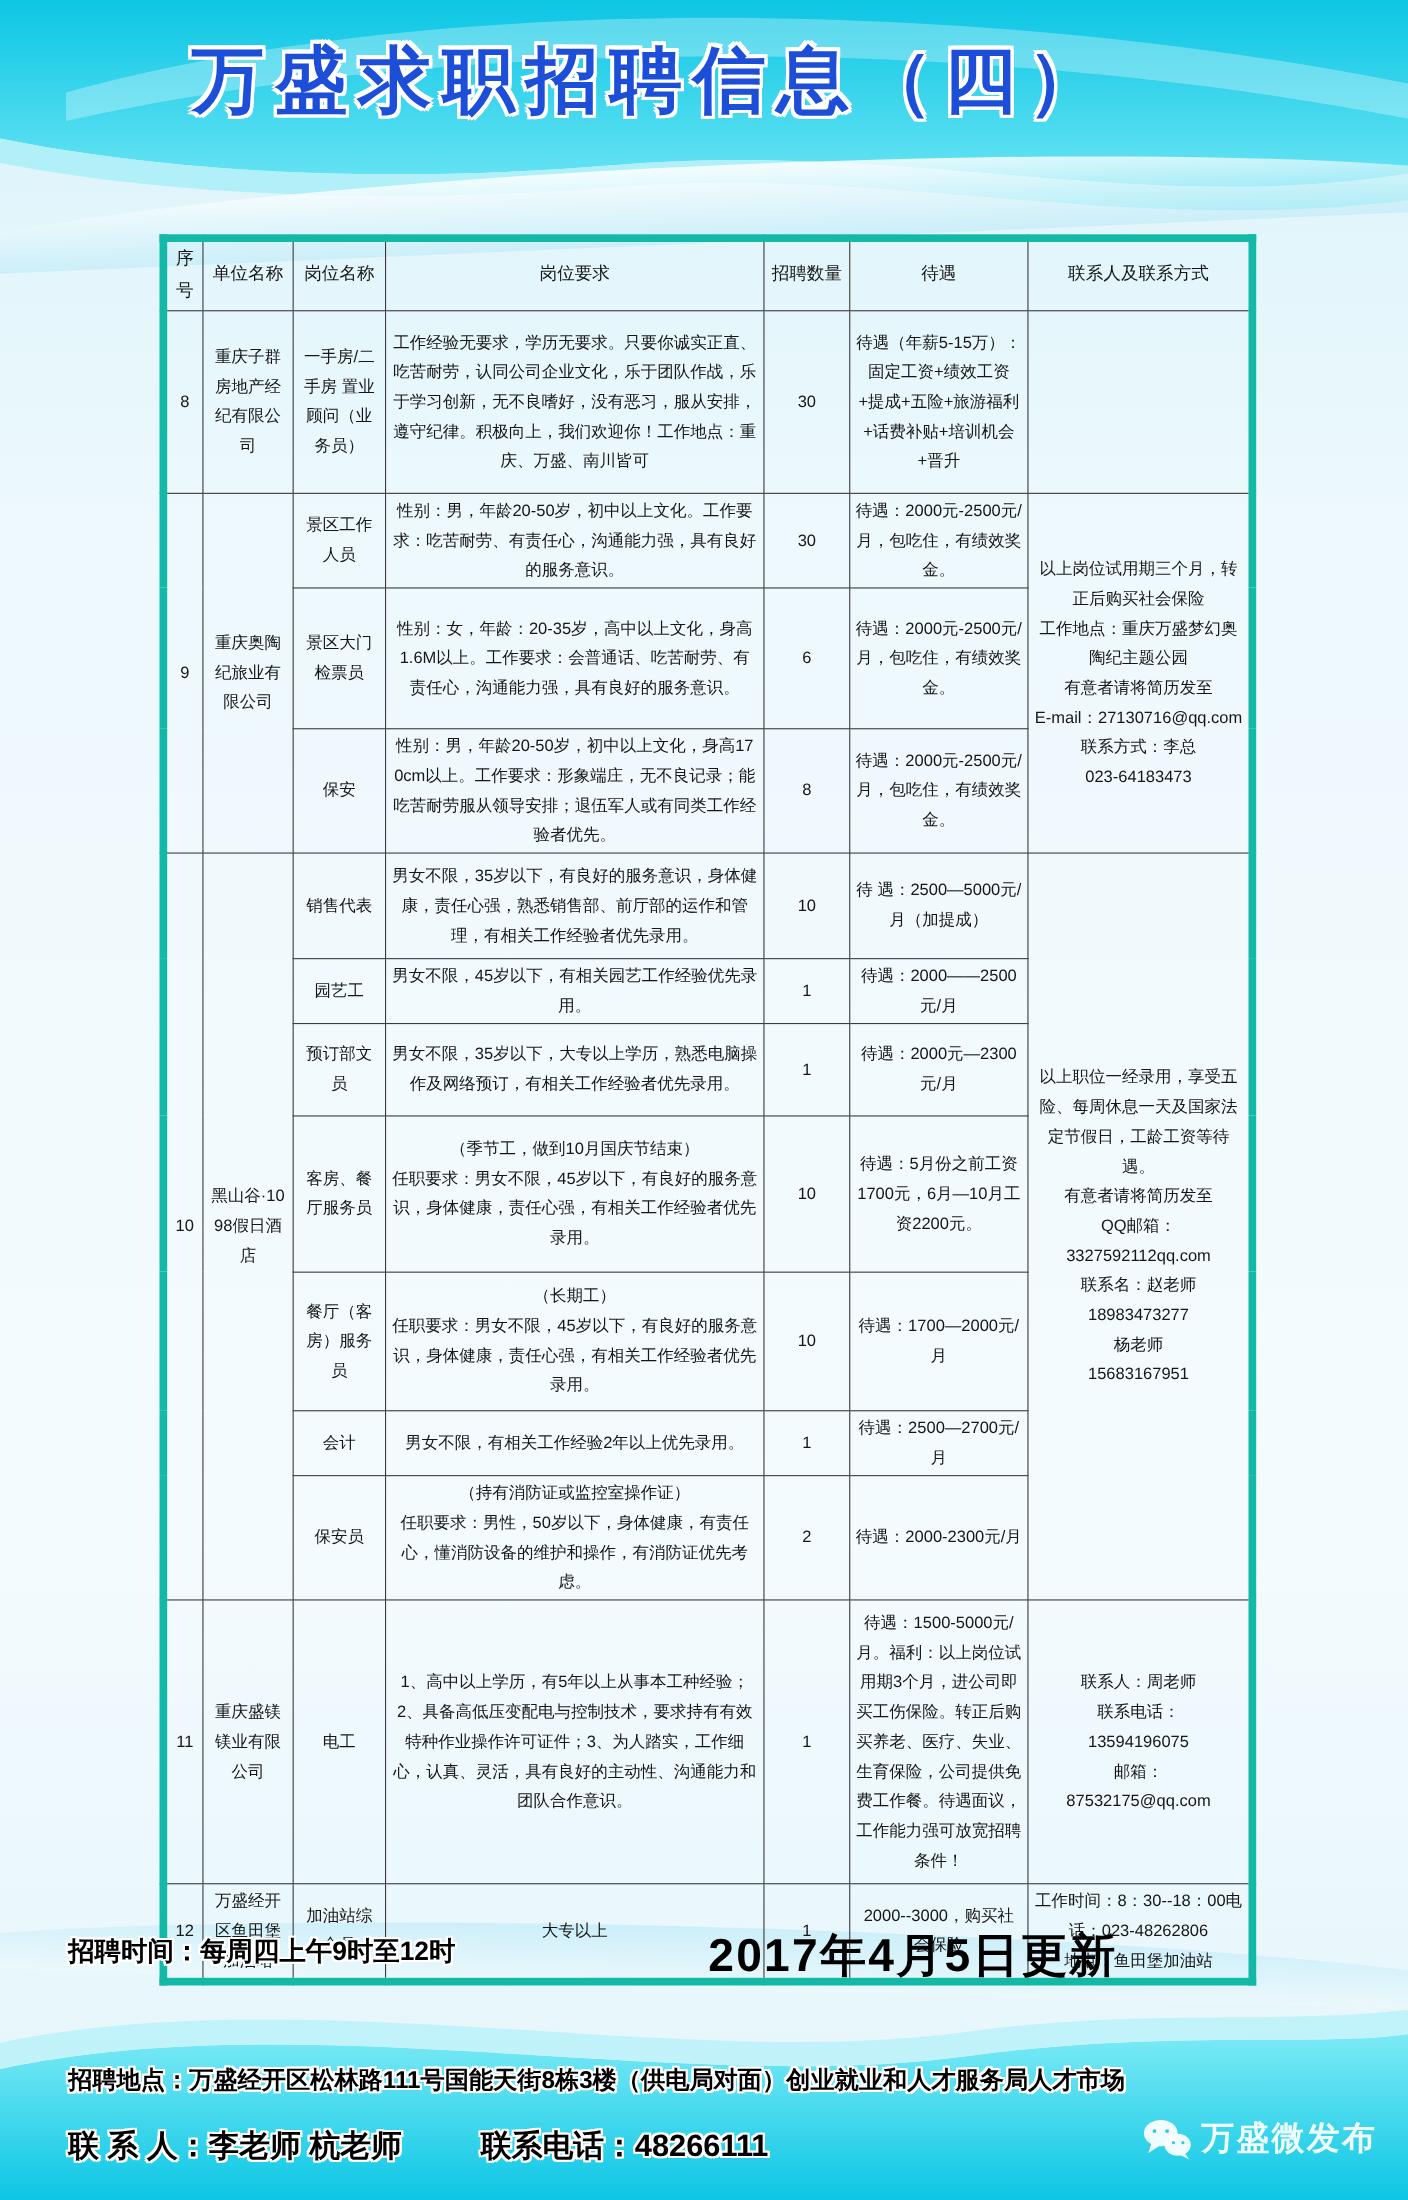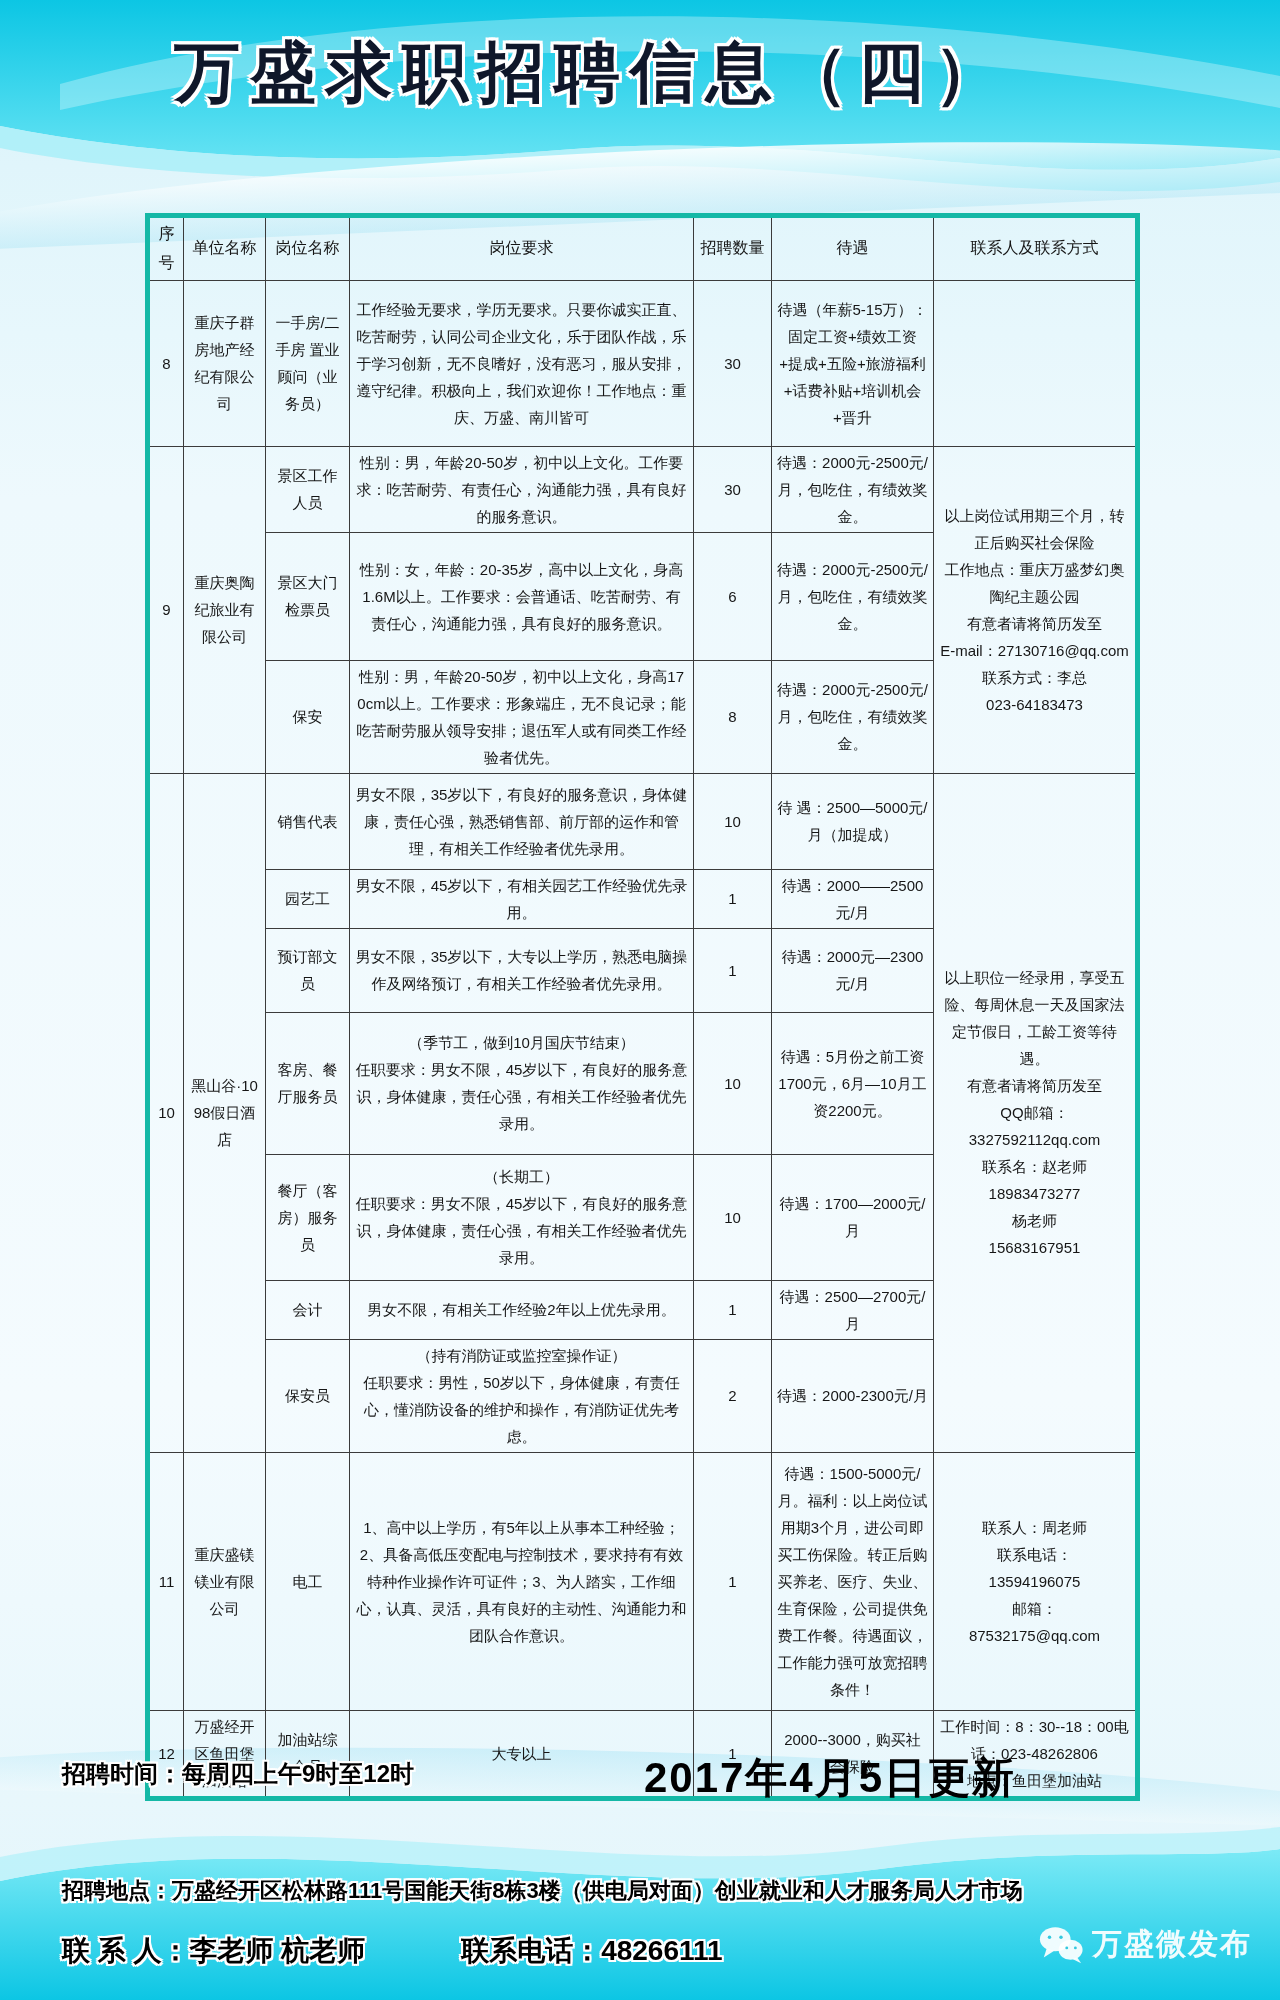--- a/index.html
+++ b/index.html
@@ -16,27 +16,27 @@
     background:linear-gradient(180deg, rgba(255,255,255,0.85), rgba(150,222,242,0.30));
     border-radius:50% 50% 45% 55% / 100% 100% 0 0; transform:rotate(-2.5deg);
   }
   .streak-b {
     position:absolute; top:1752px; left:-150px; width:1600px; height:56px; z-index:2;
     background:linear-gradient(180deg, rgba(168,228,245,0.45), rgba(255,255,255,0.15));
     border-radius:50% 50% 50% 50% / 100% 100% 0 0; transform:rotate(1.6deg);
   }
   .page-title {
     position:absolute; top:28px; left:0; width:1184px; text-align:center; z-index:3;
-    font-size:66px; font-weight:bold; letter-spacing:10px; color:#0f172a;
+    font-size:66px; font-weight:bold; letter-spacing:10px; color:#1d4ed8;
     text-shadow:-3px -3px 0 #fff, 3px -3px 0 #fff, -3px 3px 0 #fff, 3px 3px 0 #fff,
                 -3px 0 0 #fff, 3px 0 0 #fff, 0 -3px 0 #fff, 0 3px 0 #fff;
   }
   table.jobs {
     position:absolute; top:213px; left:145px; width:990px; z-index:5;
-    border-collapse:collapse; border:5px solid #14b8a6; color:#161616;
+    border-collapse:collapse; border:7px solid #14b8a6; color:#161616;
     table-layout:fixed;
   }
   .jobs th, .jobs td {
     border:1px solid #3b3b3b; text-align:center; vertical-align:middle;
     padding:2px 5px; font-size:15px; line-height:1.8; white-space:pre-line;
     word-break:break-all; overflow:hidden;
   }
   .jobs th { font-weight:normal; font-size:16px; height:30px; }
   tr.r8  { height:166px; } tr.r9a { height:78px; }  tr.r9b { height:128px; }
   tr.r9c { height:110px; } tr.r10a{ height:96px; }  tr.r10b{ height:58px; }
@@ -49,21 +49,21 @@
   }
   .footer-line {
     position:absolute; left:62px; z-index:6; color:#000; font-weight:bold;
     text-shadow:-2px -2px 0 #fff, 2px -2px 0 #fff, -2px 2px 0 #fff, 2px 2px 0 #fff,
                 -2px 0 0 #fff, 2px 0 0 #fff, 0 -2px 0 #fff, 0 2px 0 #fff;
     white-space:nowrap;
   }
   .f1 { top:1758px; font-size:24px; }
   .f2 { top:1876px; font-size:22px; }
   .f3 { top:1932px; font-size:28px; }
-  .f3 .phone { margin-left:88px; }
+  .f3 .phone { margin-left:64px; }
   .watermark {
     position:absolute; top:1924px; right:28px; z-index:6; display:flex; align-items:center;
     gap:8px; color:rgba(255,255,255,0.92); font-size:30px; font-weight:bold; letter-spacing:2px;
   }
 </style>
 </head>
 <body>
 
 <svg class="wave wave-top" height="215" viewBox="0 0 1280 215" preserveAspectRatio="none">
   <defs>

